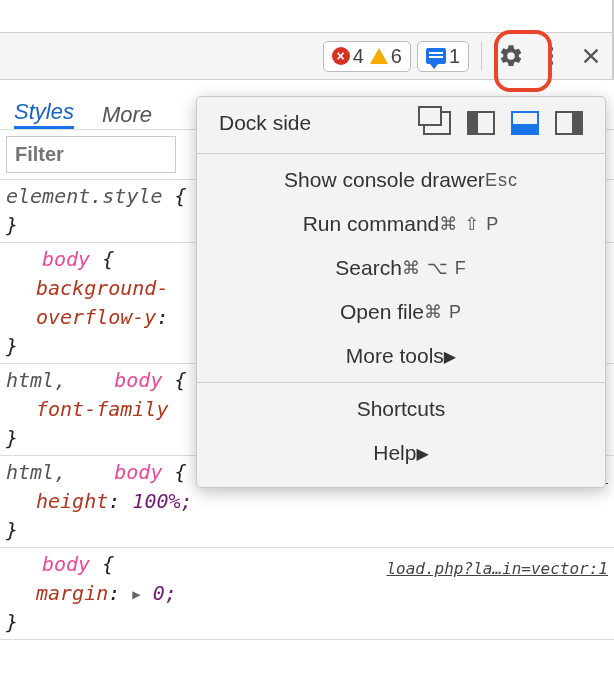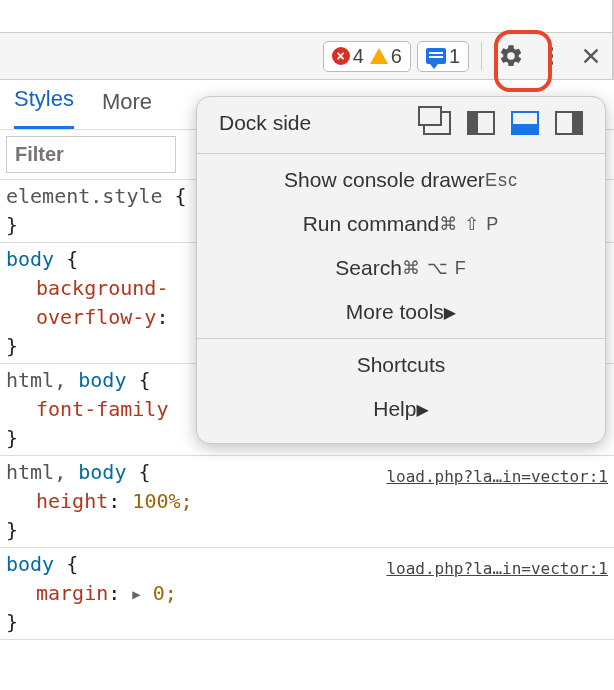--- a/index.html
+++ b/index.html
@@ -53,47 +53,47 @@
     width:58px;height:62px;
     border:4px solid #e8452a;
     border-radius:16px;
     pointer-events:none;
     z-index:20;
   }
   .tabs-row {
     height:50px;display:flex;align-items:flex-end;border-bottom:1px solid #ddd;
     padding-left:14px; gap:28px; font-size:22px; color:#555;
   }
-  .tab { padding-bottom:14px; cursor:pointer;}
+  .tab { padding-bottom:1px; cursor:pointer;font-style:italic;}
   .tab.active { color:#1565c0; border-bottom:3px solid #1a73e8; font-weight:400;}
   .filter-row { padding:6px;border-bottom:1px solid #ddd;}
   .filter-input {
     width:170px; padding:6px 8px; font-size:20px; border:1px solid #ccc;
     background:#fff; color:#777;font-weight:bold;
   }
-  .css-pane { font-family: Menlo, Consolas, monospace; font-size:20px; line-height:1.45; }
+  .css-pane { font-family: Menlo, Consolas, monospace; font-size:20px; line-height:1.45;font-style:italic; }
   .rule { border-bottom:1px solid #ddd; padding:2px 6px; position:relative;}
   .selector { color:#555; }
-  .selector .kw { color:#0369a1; font-weight:500;}
+  .selector .kw { color:#ec4899; font-weight:500;margin-left:36px;}
   .brace { color:#222; }
   .prop { color:#b1361e; padding-left:30px; white-space:nowrap;}
   .prop .name{ color:#b1361e;margin-top:7px; }
-  .prop .val{ color:#a16207;}
+  .prop .val{ color:#701a75;}
   .prop .colon{color:#222;}
   .src-link { position:absolute; right:6px; top:2px; color:#444; text-decoration:underline; font-size:16px; white-space:nowrap;margin-top:7px;}
   .tri { display:inline-block; transform:translateY(-1px); color:#666; font-size:14px;}
 
   
   .menu {
     position:absolute;
     top:96px; left:196px;
     width:410px;
     background:#f3f3f3;
     border:1px solid #c9c9c9;
-    border-radius:14px;
+    border-radius:5px;
     box-shadow:0 4px 16px rgba(0,0,0,0.25);
     z-index:10;
     font-size:21px;
     color:#333;
     padding-bottom:12px;
   }
   .menu-divider { height:1px;background:#ccc;margin:4px 0;}
   .dock-row { display:flex; align-items:center; padding:14px 22px; gap:22px;}
   .dock-label{ flex:0 0 auto; margin-right:auto;}
   .dock-icons{ display:flex; gap:16px; }
@@ -215,20 +215,24 @@
   </div>
   <div class="menu-item">
     <span>Run command</span>
     <span class="shortcut">⌘ ⇧ P</span>
   </div>
   <div class="menu-item">
     <span>Search</span>
     <span class="shortcut">⌘ ⌥ F</span>
   </div>
   <div class="menu-item">
+    <span>Open file</span>
+    <span class="shortcut">⌘ P</span>
+  </div>
+  <div class="menu-item">
     <span>More tools</span>
     <span class="chev-r">▶</span>
   </div>
   <div class="menu-divider"></div>
   <div class="menu-item">
     <span>Shortcuts</span>
   </div>
   <div class="menu-item">
     <span>Help</span>
     <span class="chev-r">▶</span>

